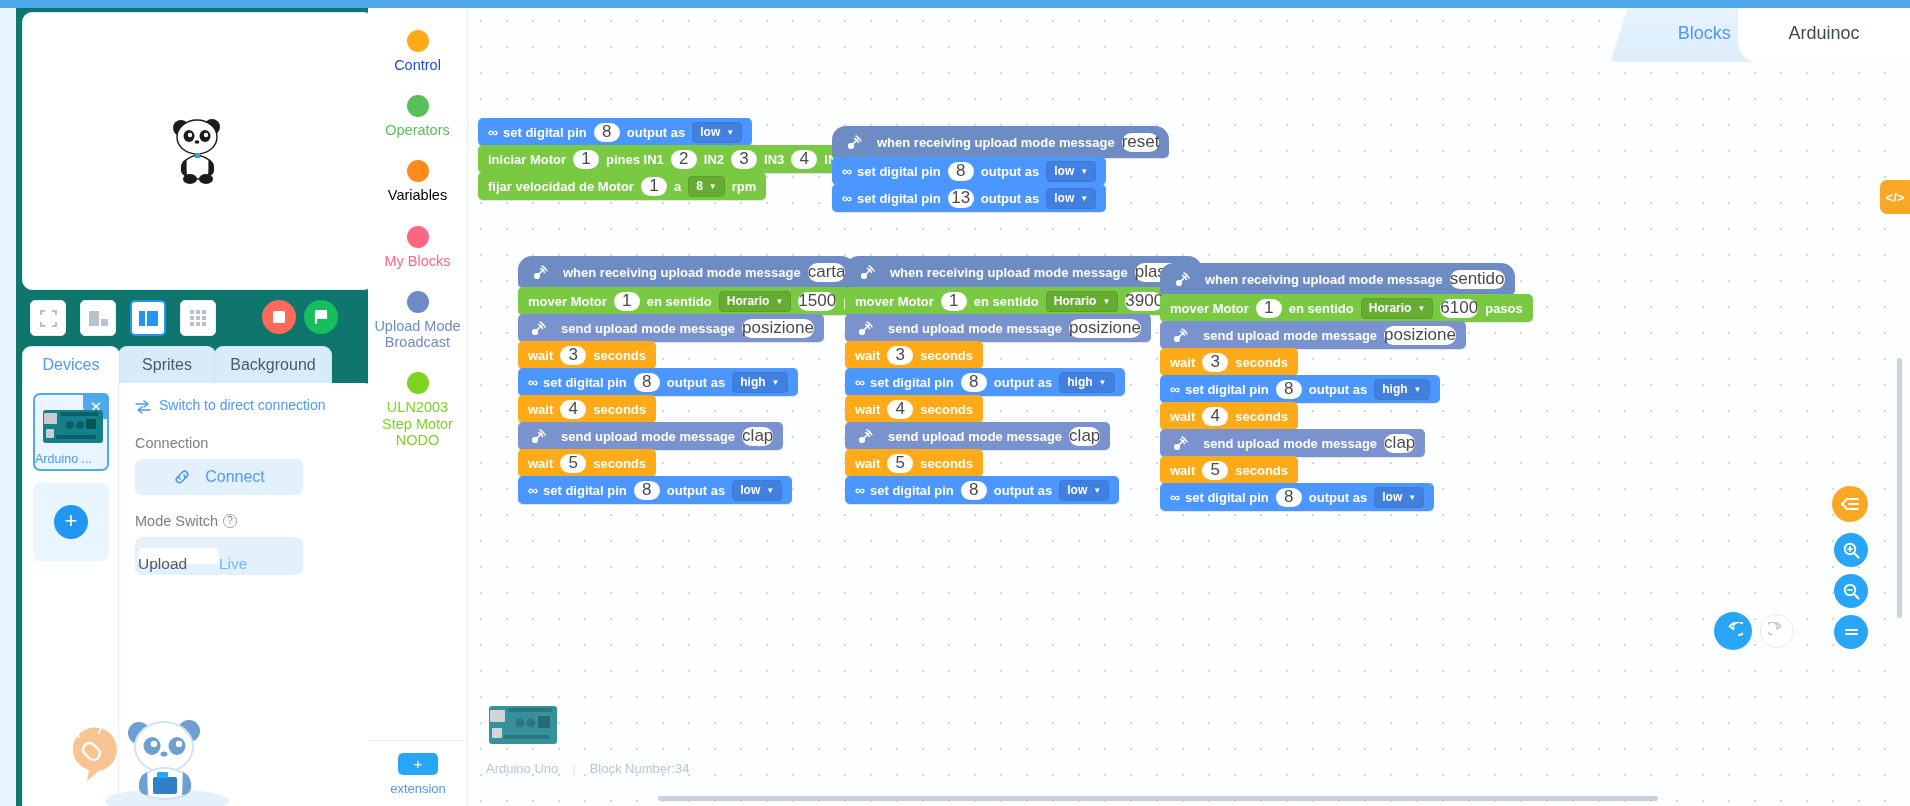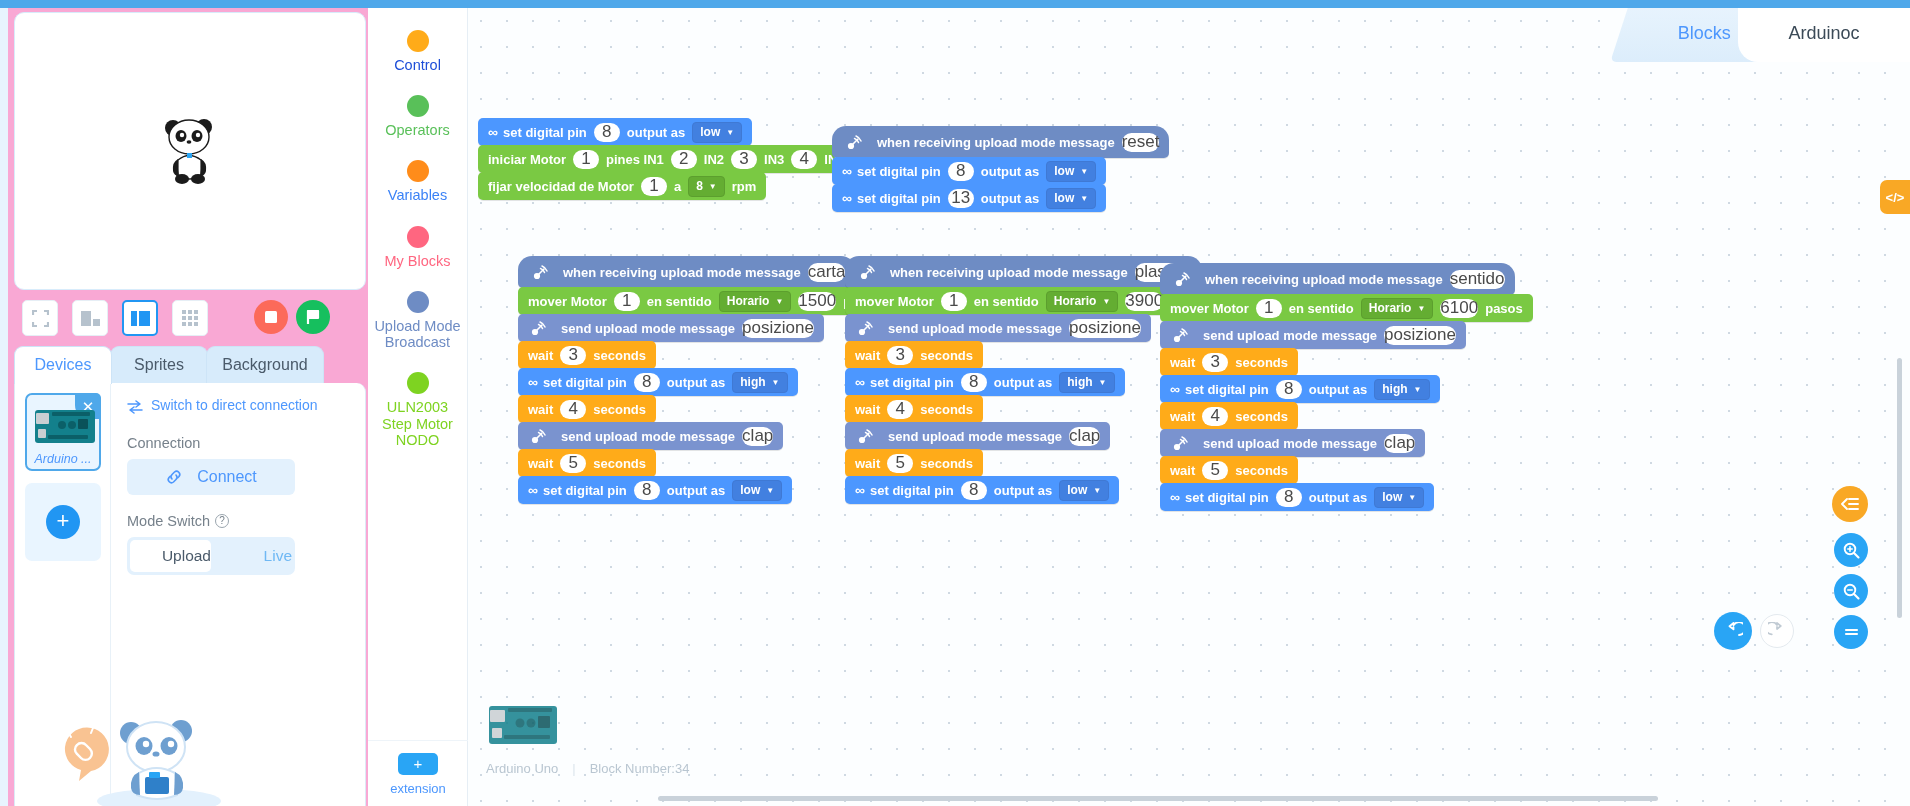--- a/index.html
+++ b/index.html
@@ -11,21 +11,21 @@
   }
   #app { position: relative; width: 1910px; height: 806px; background: #e8f4fe; }
 
   
   .topbar {
     position: absolute; left: 0; top: 0; width: 1910px; height: 8px;
     background: #4fa8ea;
   }
 
   
-  .left-col { position: absolute; left: 8px; top: 8px; width: 366px; height: 798px; background: #f9a8d4; }
+  .left-col { position: absolute; left: 16px; top: 8px; width: 366px; height: 798px; background: #0f766e; }
 
   .stage {
     position: absolute; left: 6px; top: 4px; width: 352px; height: 278px;
     background: #fff; border: 1px solid #d8ecfb; border-radius: 10px;
   }
   .panda-stage {
     position: absolute; left: 50%; top: 50%; transform: translate(-50%,-50%);
     width: 60px; height: 72px;
   }
 
@@ -71,21 +71,21 @@
   }
   .device-card .close {
     position: absolute; right: -2px; top: -2px; width: 26px; height: 26px;
     background: #4fa8ea; border-radius: 0 5px 0 14px;
     display: flex; align-items: center; justify-content: center;
     color: #fff; font-size: 15px; line-height: 1;
   }
   .device-thumb { position: absolute; left: 7px; top: 12px; width: 62px; height: 40px; }
   .device-label {
     position: absolute; left: 0; bottom: 3px; width: 100%;
-    text-align: center; font-size: 12.5px; color: #4d97fd; font-style: italic;
+    text-align: left; font-size: 12.5px; color: #4d97fd;
   }
   .add-card {
     margin-top: 12px; width: 76px; height: 78px;
     background: #e9f5ff; border-radius: 7px;
     display: flex; align-items: center; justify-content: center;
   }
   .add-circle {
     width: 34px; height: 34px; border-radius: 50%; background: #2196f3;
     color: #fff; font-size: 22px; line-height: 32px; text-align: center; font-weight: 300;
   }
@@ -104,21 +104,21 @@
   .mode-label { font-size: 14.5px; color: #76818b; margin-bottom: 8px; display: flex; align-items: center; gap: 5px; }
   .q-mark {
     display: inline-flex; width: 14px; height: 14px; border: 1px solid #9aa5ae;
     border-radius: 50%; font-size: 10px; align-items: center; justify-content: center; color: #76818b;
   }
   .mode-switch {
     width: 168px; height: 38px; background: #e3f1fd; border-radius: 7px;
     display: flex; align-items: center; padding: 3px;
   }
   .mode-opt {
-    flex: 1; height: 32px; line-height: 32px; text-align: right;
+    flex: 1; height: 16px; line-height: 32px; text-align: left;
     font-size: 15.5px; color: #6fb8f4; border-radius: 5px;
   }
   .mode-opt.on { background: #fff; color: #4a5a6a; }
 
   .panda-hint {
     position: absolute; left: 26px; bottom: 0px; width: 220px; height: 90px;
   }
 
   
   .palette {
@@ -403,21 +403,21 @@
     <div class="cat">
       <div class="dot" style="background:#ffab19"></div>
       <div class="lbl" style="color:#1d4ed8">Control</div>
     </div>
     <div class="cat">
       <div class="dot" style="background:#59c059"></div>
       <div class="lbl" style="color:#59c059">Operators</div>
     </div>
     <div class="cat">
       <div class="dot" style="background:#ff8c1a"></div>
-      <div class="lbl" style="color:#3b82f6">Variables</div>
+      <div class="lbl" style="color:#000000">Variables</div>
     </div>
     <div class="cat">
       <div class="dot" style="background:#ff6680"></div>
       <div class="lbl" style="color:#ff6680">My Blocks</div>
     </div>
     <div class="cat">
       <div class="dot" style="background:#6e8cc4"></div>
       <div class="lbl" style="color:#6e8cc4;width:96px">Upload Mode Broadcast</div>
     </div>
     <div class="cat">

